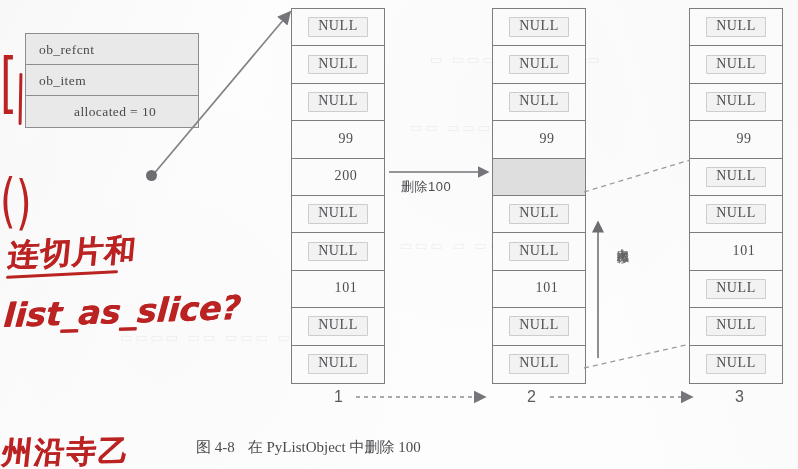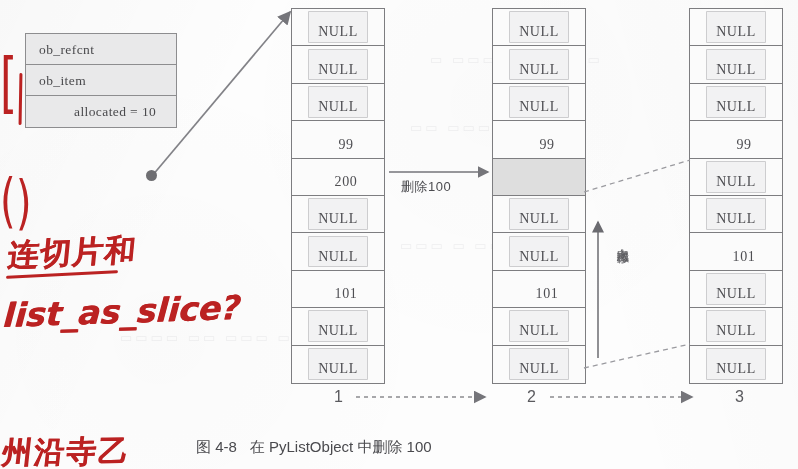--- a/index.html
+++ b/index.html
@@ -38,21 +38,21 @@
     white-space: nowrap;
     z-index: 0;
     pointer-events: none;
   }
 
   
   #struct-box {
     position: absolute;
     left: 25px;
     top: 33px;
-    width: 152px;
+    width: 174px;
     border: 1px solid #8d8d8f;
     background: #e9e9ea;
     box-sizing: border-box;
     z-index: 3;
   }
   .struct-row {
     height: 31px;
     line-height: 31px;
     border-bottom: 1px solid #8d8d8f;
     box-sizing: border-box;
@@ -104,21 +104,21 @@
     display: flex;
     align-items: center;
     justify-content: center;
     font-size: 14px;
     color: #4e4e52;
     letter-spacing: 0.6px;
   }
   .cell:last-child { border-bottom: none; }
   .cell .cellbox {
     background: #f2f2f3;
-    padding: 13px 9px 2px 9px;
+    padding: 1px 9px 2px 9px;
     border: 1px solid rgba(160,160,165,0.45);
     border-radius: 1px;
     line-height: 1.05;
   }
   .cell.num .cellbox {
     background: transparent;
     border-color: transparent;
     font-size: 14px;
     margin-left: 16px;
   }
@@ -164,21 +164,21 @@
     writing-mode: vertical-rl;
     text-orientation: upright;
     letter-spacing: 1px;
   }
 
   
   #caption {
     position: absolute;
     left: 196px;
     top: 438px;
-    font-family: Liberation Sans, sans-serif;
+    font-family: Liberation Serif, serif;
     font-size: 15px;
     color: #4a4a4e;
     white-space: nowrap;
     z-index: 3;
   }
   #caption .fig-no { margin-right: 13px; }
 
   
   .hand {
     position: absolute;

